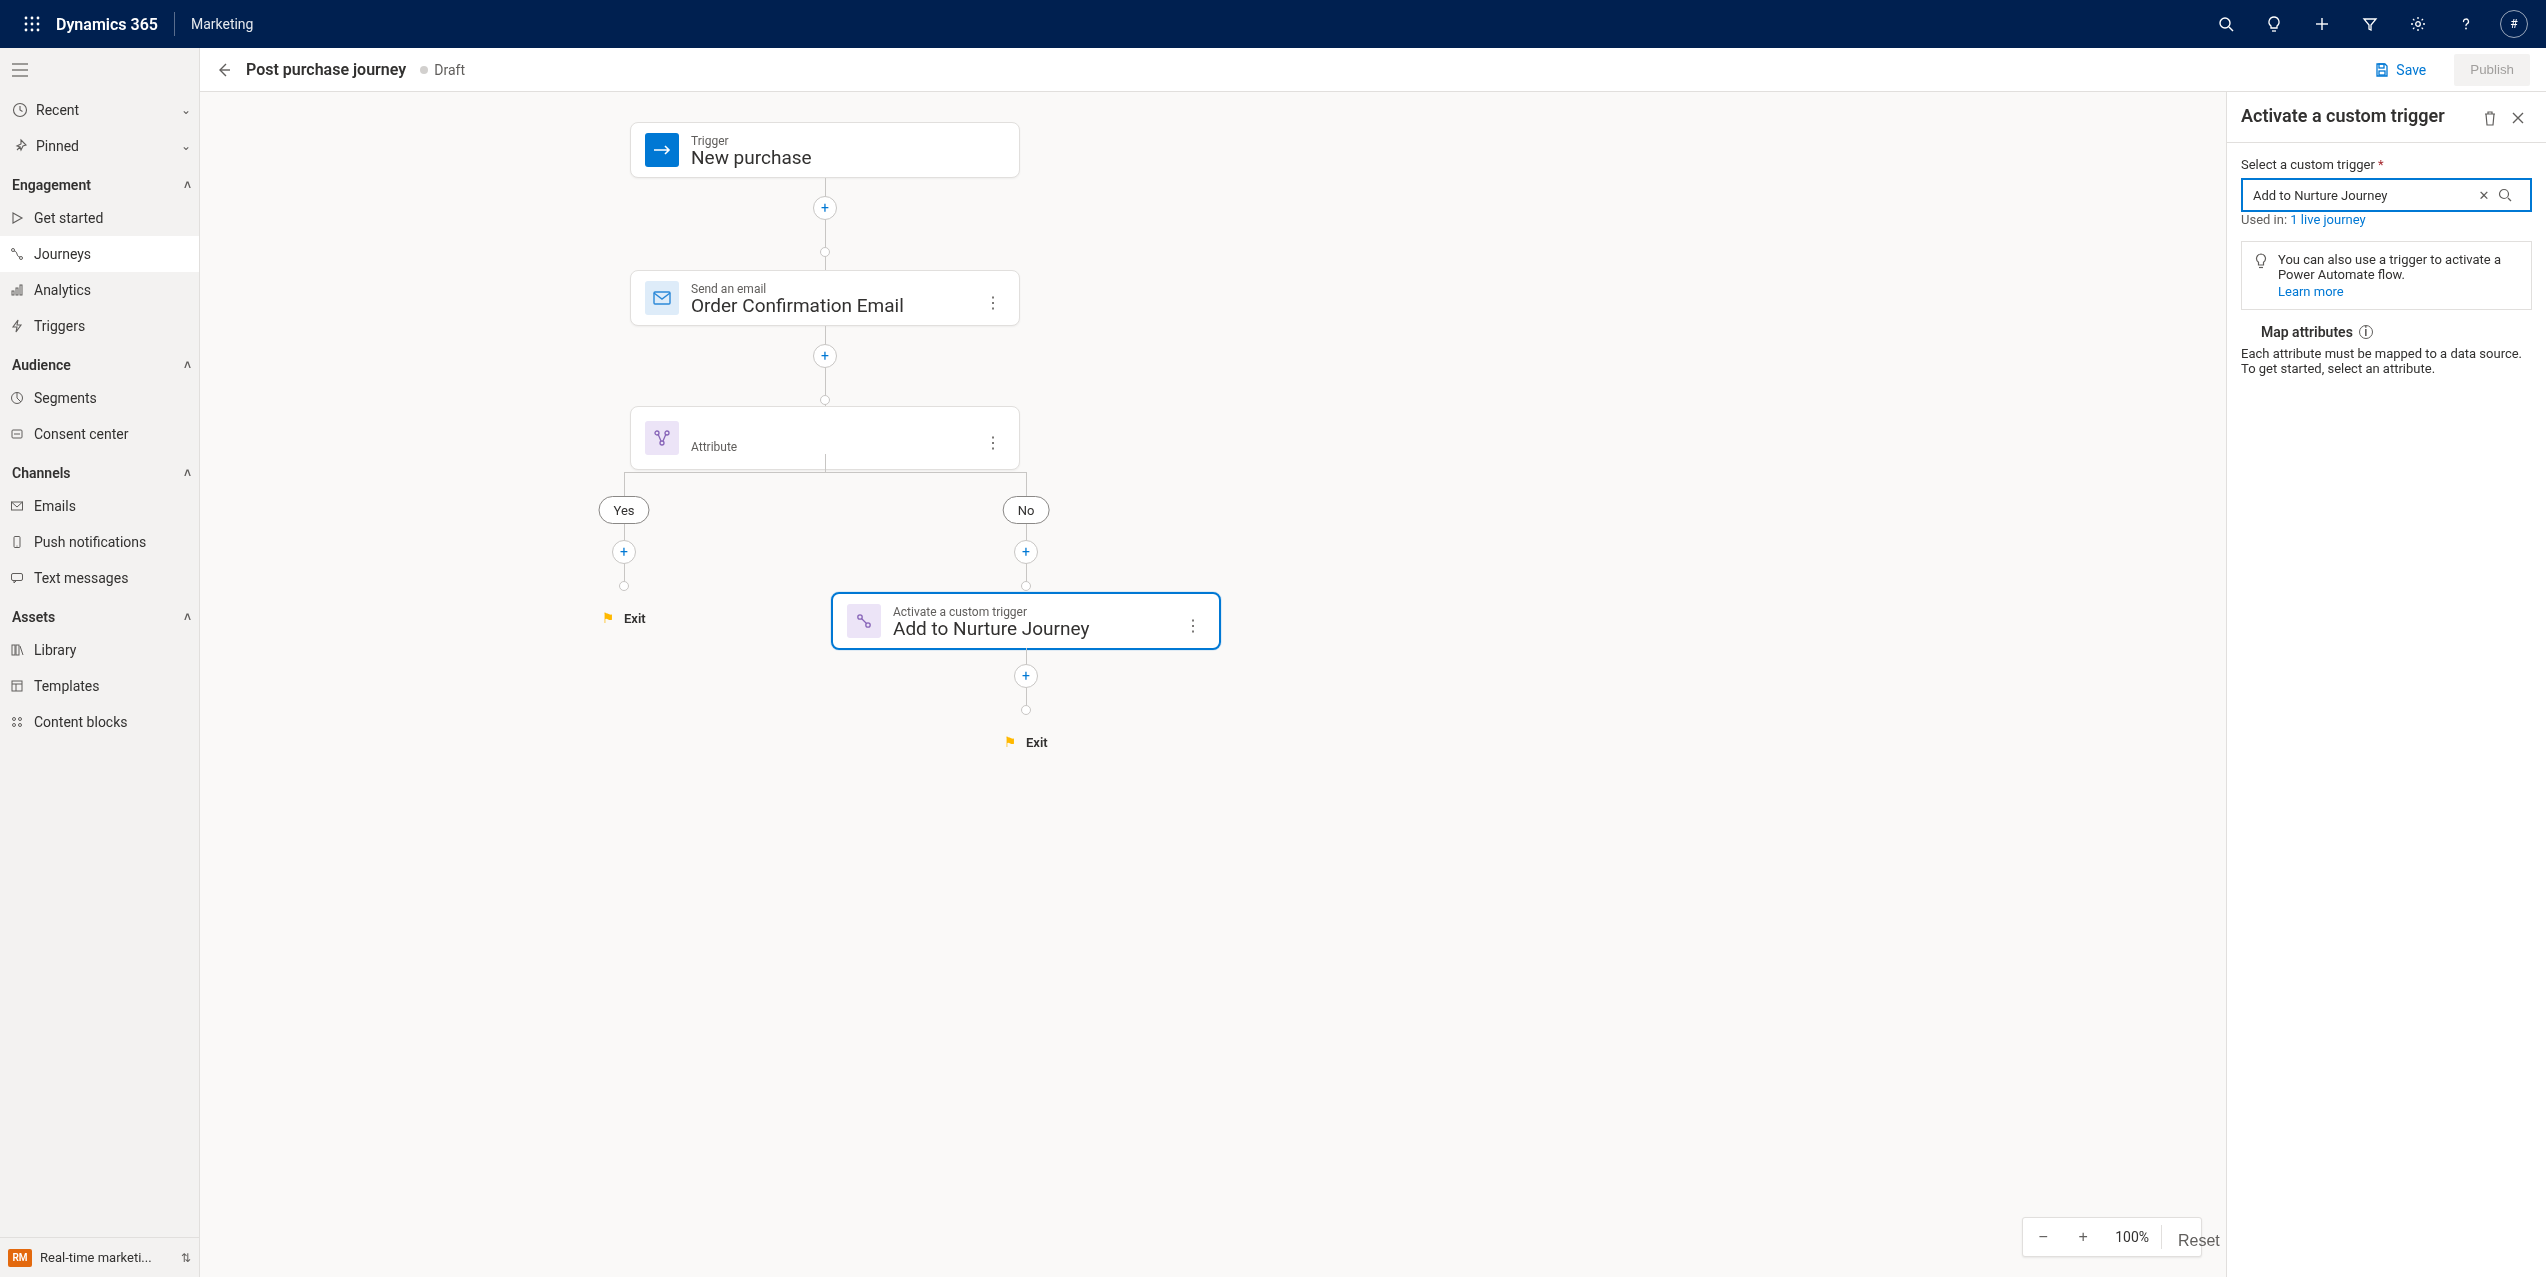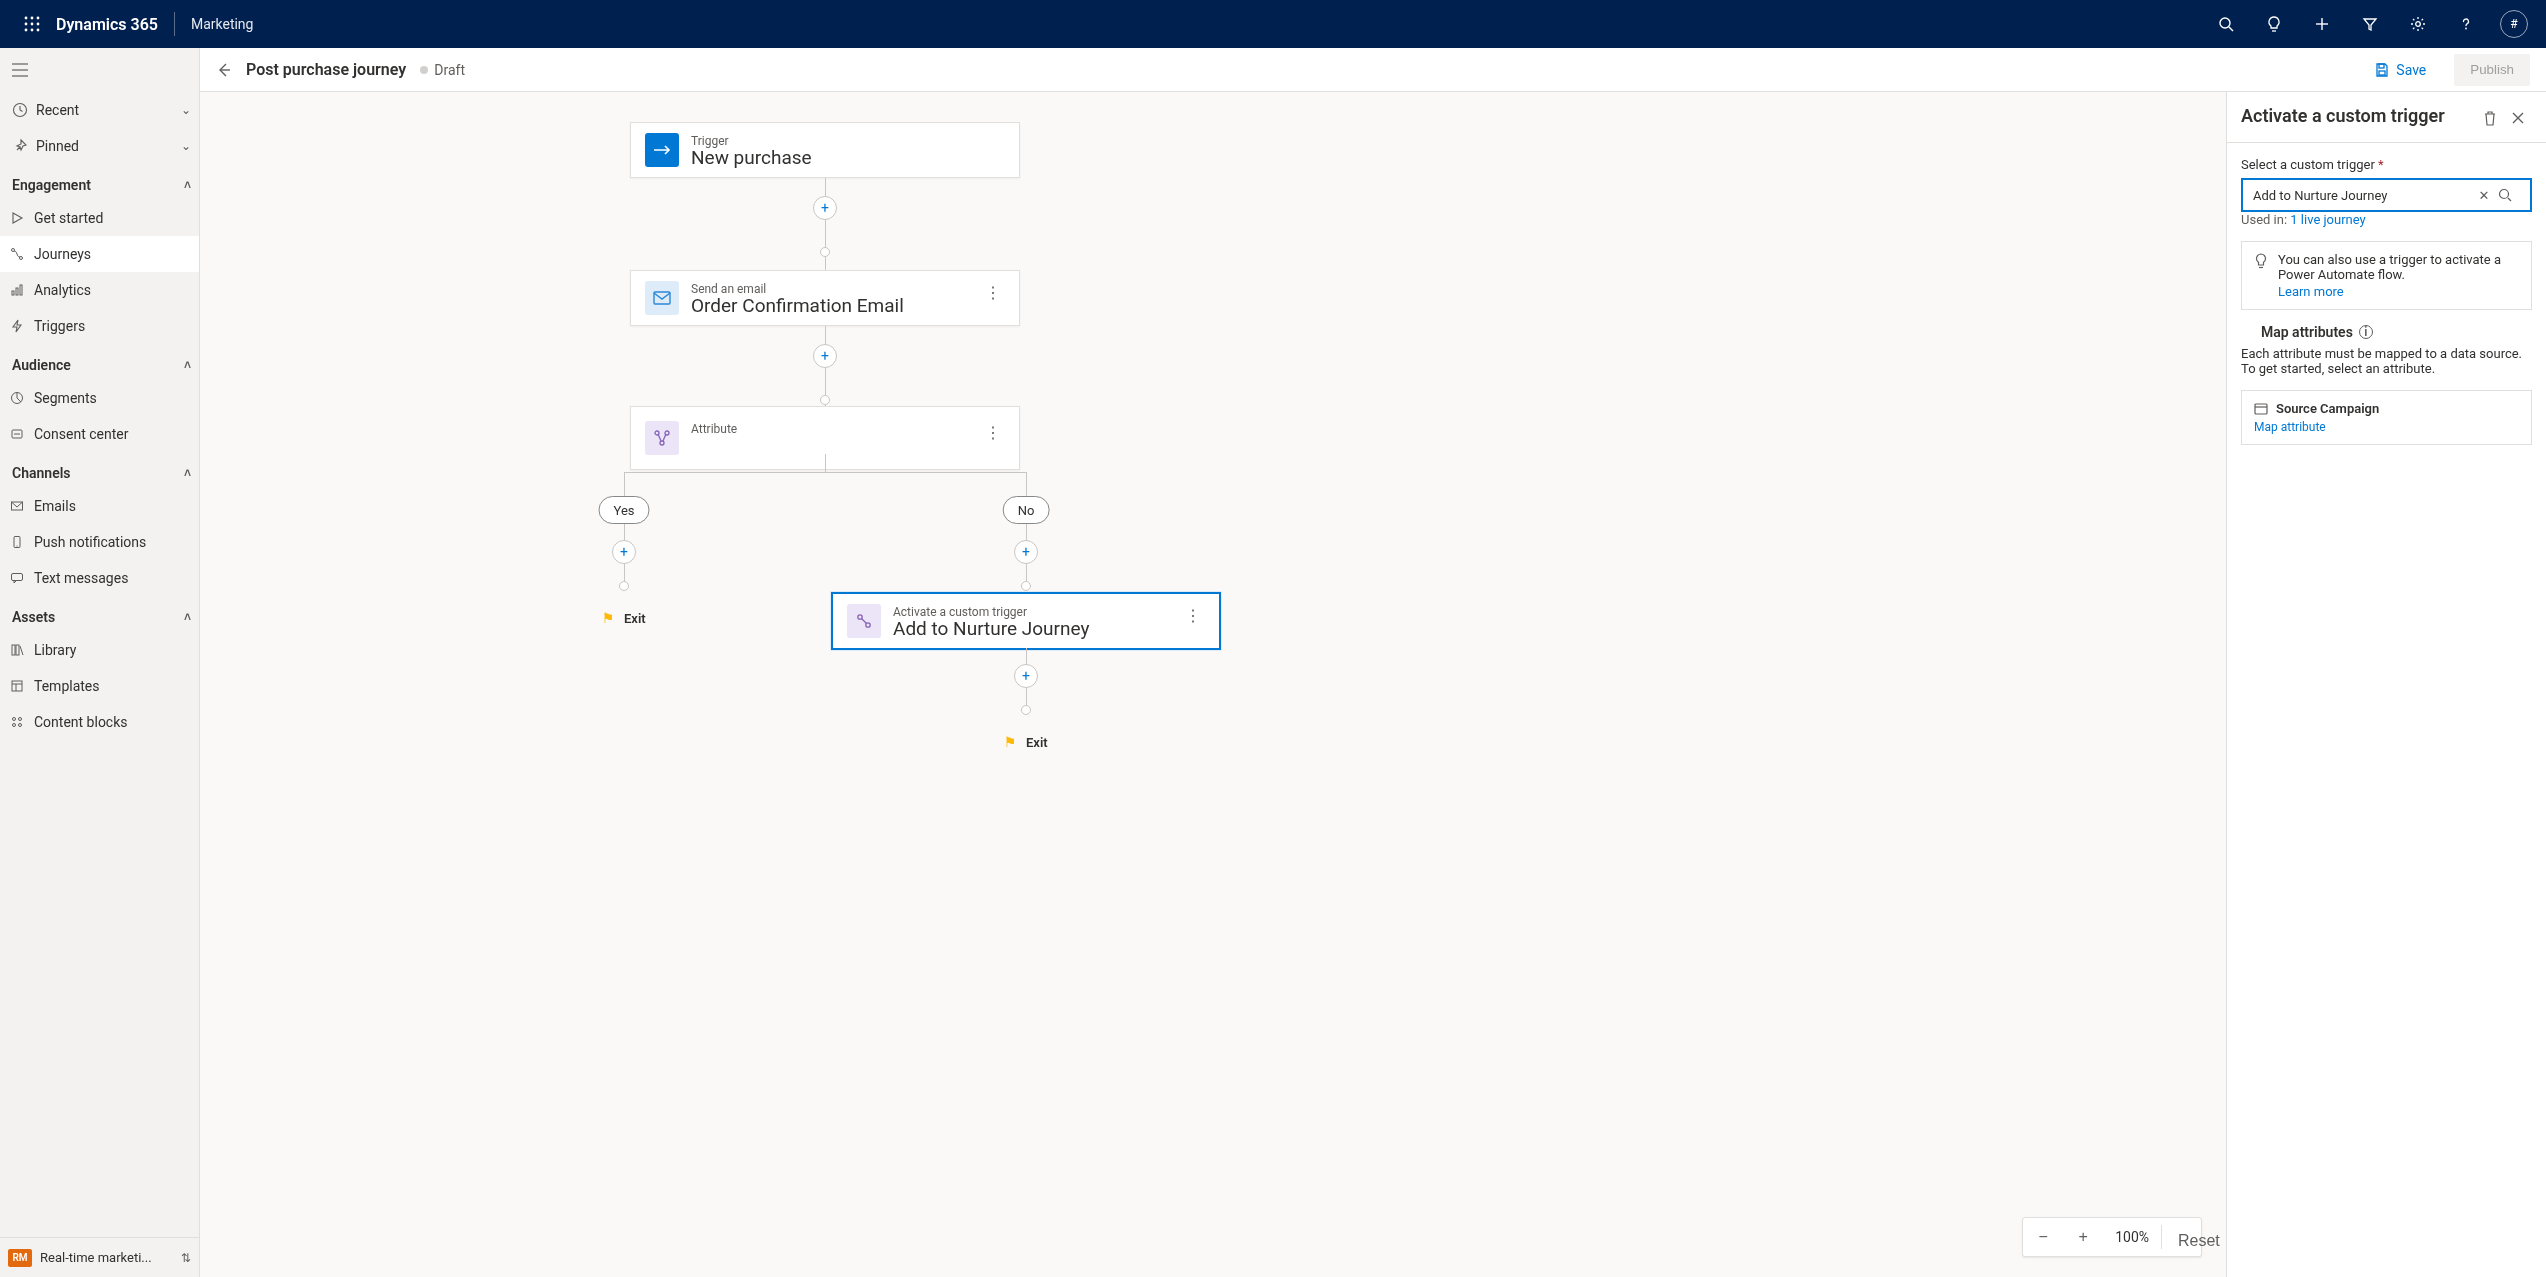--- a/index.html
+++ b/index.html
@@ -62,21 +62,21 @@
   .cmdbar .draft{color:var(--muted);font-size:14px;display:flex;align-items:center;}
   .cmdbar .grow{flex:1;}
   .cmdbar .save{color:var(--link);cursor:pointer;display:flex;align-items:center;gap:6px;font-size:14px;}
   .cmdbar .publish{margin-left:14px;height:32px;padding:0 16px;border:none;background:var(--btn-disabled-bg);color:var(--btn-disabled-fg);border-radius:2px;cursor:default;}
 
   .workarea{flex:1;display:flex;min-height:0;}
 
   
   .canvas{flex:1;background:var(--canvas-bg);position:relative;overflow:hidden;}
   .flow{position:relative;width:100%;height:100%;}
-  .node{position:absolute;background:var(--card-bg);border:1px solid var(--border);border-radius:0;box-shadow:0 1px 2px rgba(0,0,0,.05);display:flex;align-items:flex-start;padding:10px 14px;gap:12px;}
+  .node{position:absolute;background:var(--card-bg);border:1px solid var(--border);border-radius:8px;box-shadow:0 1px 2px rgba(0,0,0,.05);display:flex;align-items:flex-end;padding:10px 14px;gap:12px;}
   .node.selected{border:2px solid var(--accent-blue);box-shadow:0 0 0 1px rgba(0,120,212,.1);}
   .node .icon-box{width:34px;height:34px;border-radius:3px;display:flex;align-items:center;justify-content:center;flex:none;font-size:16px;}
   .icon-box.blue-fill{background:var(--accent-blue);color:#fff;}
   .icon-box.blue-tint{background:#deecf9;color:#2b88d8;}
   .icon-box.purple-tint{background:#ece4f7;color:#8764b8;}
   .node .text .small{font-size:12px;color:var(--muted);line-height:16px;}
   .node .text .big{font-size:19px;font-weight:400;color:var(--text);line-height:18px;}
   .node .more{margin-left:auto;color:var(--muted);cursor:pointer;padding:4px;font-size:16px;line-height:1;}
   .connector{position:absolute;background:#c8c6c4;}
   .add-btn{position:absolute;width:24px;height:24px;border-radius:50%;border:1px solid #c8c6c4;background:#fff;color:var(--accent-blue);display:flex;align-items:center;justify-content:center;font-size:14px;cursor:pointer;z-index:3;transform:translate(-50%,-50%);}
@@ -524,29 +524,17 @@
           </div>
 
           <div>
             <div class="section-title">
               <span>Map attributes</span>
               <i class="info">i</i>
             </div>
             <div class="help-text" style="margin-top:6px">Each attribute must be mapped to a data source. To get started, select an attribute.</div>
           </div>
 
-          <div class="attr-card">
-            <div class="name">
-              <span class="ic">
-                  <svg width="14" height="12" viewBox="0 0 14 12">
-                    <rect x="1" y="1" width="12" height="10" rx="1" fill="none" stroke="#605e5c" stroke-width="1.2"></rect>
-                    <line x1="1" y1="4" x2="13" y2="4" stroke="#605e5c" stroke-width="1.2"></line>
-                  </svg>
-                </span>
-              <span>Source Campaign</span>
-            </div>
-            <a>Map attribute</a>
-          </div>
         </div>
       </div>
     </div>
   </div>
 </div>
 
 </body></html>

